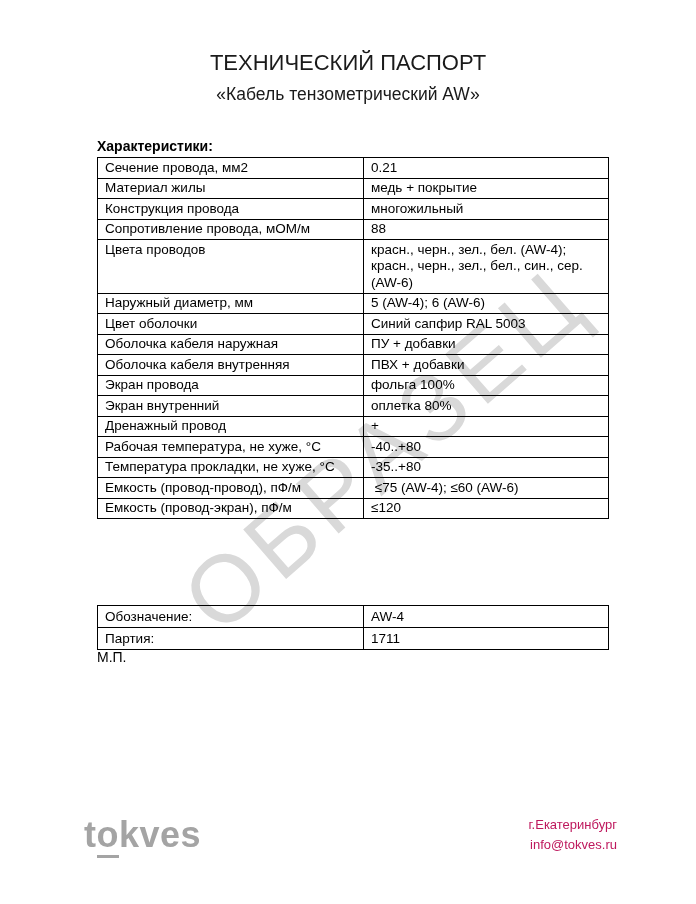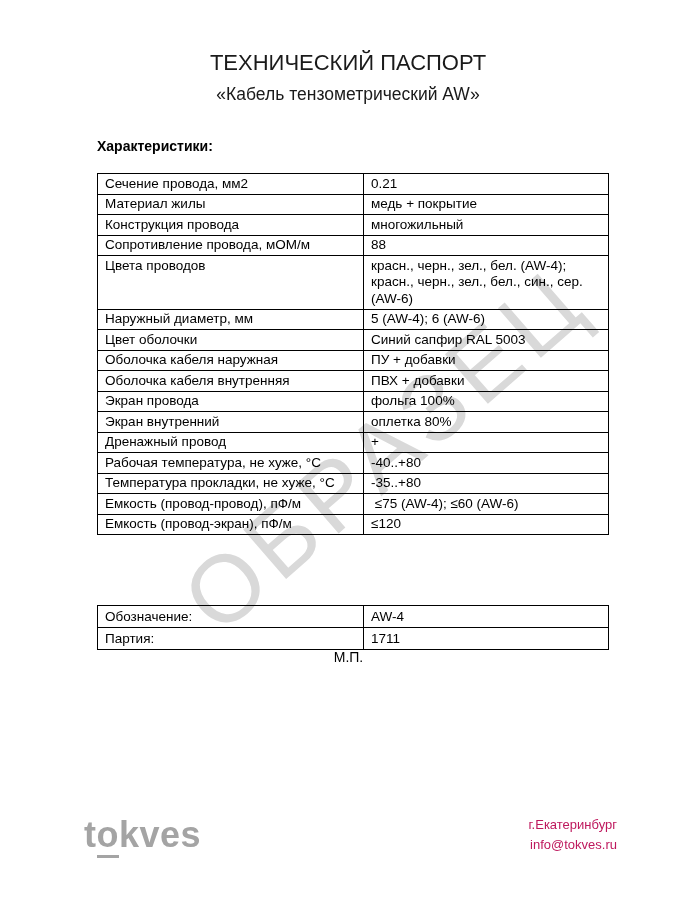--- a/index.html
+++ b/index.html
@@ -61,21 +61,21 @@
   }
   table.doc-table {
     position: absolute;
     left: 97px;
     width: 511px;
     border-collapse: collapse;
     table-layout: fixed;
     background: transparent;
     z-index: 1;
   }
-  table.char-table { top: 173px; }
+  table.char-table { top: 157px; }
   table.details-table { top: 599px; margin-top: 6px; }
   .doc-table td {
     border: 1.5px solid #000;
     font-size: 13.5px;
     line-height: 16.5px;
     padding: 1.5px 7px;
     vertical-align: top;
     white-space: pre-wrap;
     overflow: hidden;
   }
@@ -84,21 +84,21 @@
     padding: 2px 7px;
   }
   .col-label { width: 266px; }
   .col-value { width: 245px; }
   .details-table .value-cell { }
   .stamp {
     position: absolute;
     top: 649px;
     left: 97px;
     width: 503px;
-    text-align: center;
+    text-align: left;
     font-size: 14px;
     z-index: 1;
   }
   .logo {
     position: absolute;
     left: 84px;
     top: 814px;
     font-size: 36px;
     font-weight: 700;
     letter-spacing: 0.5px;

